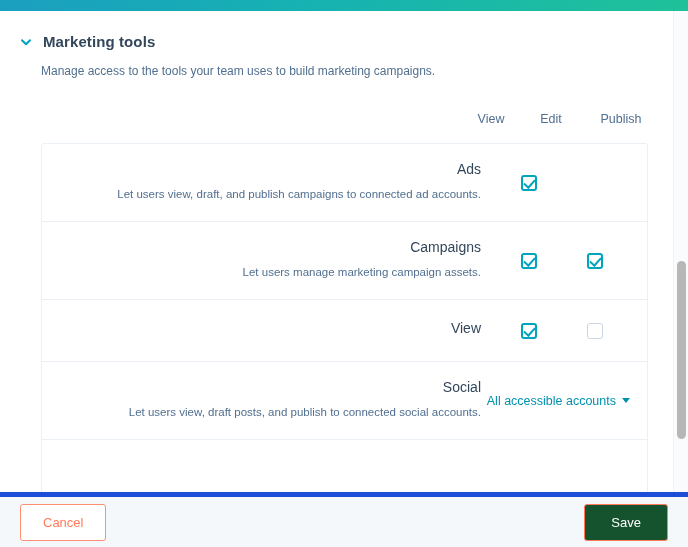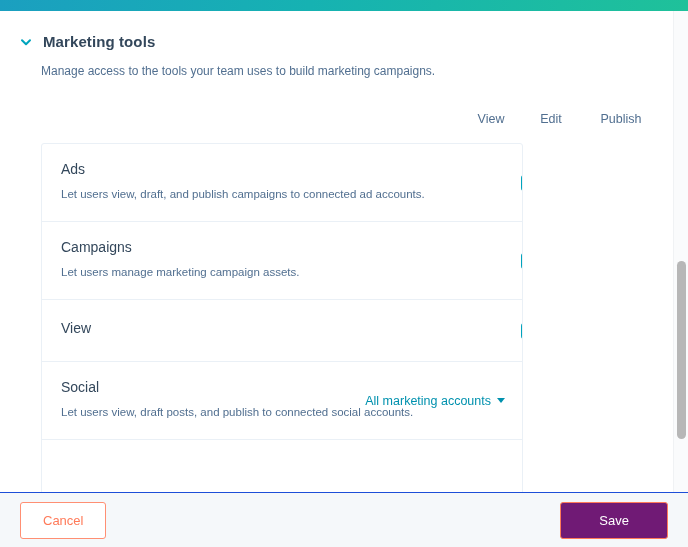--- a/index.html
+++ b/index.html
@@ -89,25 +89,26 @@
     transform: translateX(-50%);
     white-space: nowrap;
   }
   .col-head.view    { left: 491px; }
   .col-head.edit    { left: 551px; }
   .col-head.publish { left: 621px; }
 
   
   .card {
     margin: 5px 0 0 41px;
-    width: 482px;
+    width: 607px;
     border: 1px solid #eaf0f6;
     border-radius: 3px;
     background: #ffffff;
     overflow: hidden;
+    text-align: right;
   }
 
   .row {
     position: relative;
     display: flex;
     align-items: center;
     border-bottom: 1px solid #eaf0f6;
     padding: 16px 0 16px 19px;
     min-height: 62px;
   }
@@ -204,21 +205,21 @@
   }
 
   
   .footer {
     position: absolute;
     bottom: 0;
     left: 0;
     width: 688px;
     height: 55px;
     background: #f5f8fa;
-    border-top: 1px solid #1d4ed8;
+    border-top: 5px solid #1d4ed8;
     display: flex;
     align-items: center;
     justify-content: space-between;
     padding: 0 20px;
     z-index: 7;
   }
 
   .btn {
     font-family: "Liberation Sans", sans-serif;
     font-size: 13px;
@@ -226,24 +227,24 @@
     cursor: pointer;
     line-height: 1;
   }
   .btn-cancel {
     background: #ffffff;
     border: 1px solid #ff8f73;
     color: #ff7a59;
     padding: 11px 22px;
   }
   .btn-save {
-    background: #701a75;
+    background: #14532d;
     border: 1px solid #ff7a59;
     color: #ffffff;
-    padding: 11px 38px;
+    padding: 11px 26px;
     font-weight: normal;
   }
 </style>
 </head>
 <body>
 
 <div class="topbar"></div>
 
 <div class="scroll-area">
   <div class="content">
@@ -293,21 +294,21 @@
         <div class="cb off col-edit"></div>
 
       </div>
 
       <div class="row">
         <div class="row-text">
           <div class="row-title">Social</div>
           <div class="row-desc">Let users view, draft posts, and publish to connected social accounts.</div>
         </div>
         <div class="dropdown-link">
-          <span>All marketing accounts</span>
+          <span>All accessible accounts</span>
           <span class="caret-down"></span>
         </div>
       </div>
 
       <div class="row">
         
         
       </div>
 
     </div>

